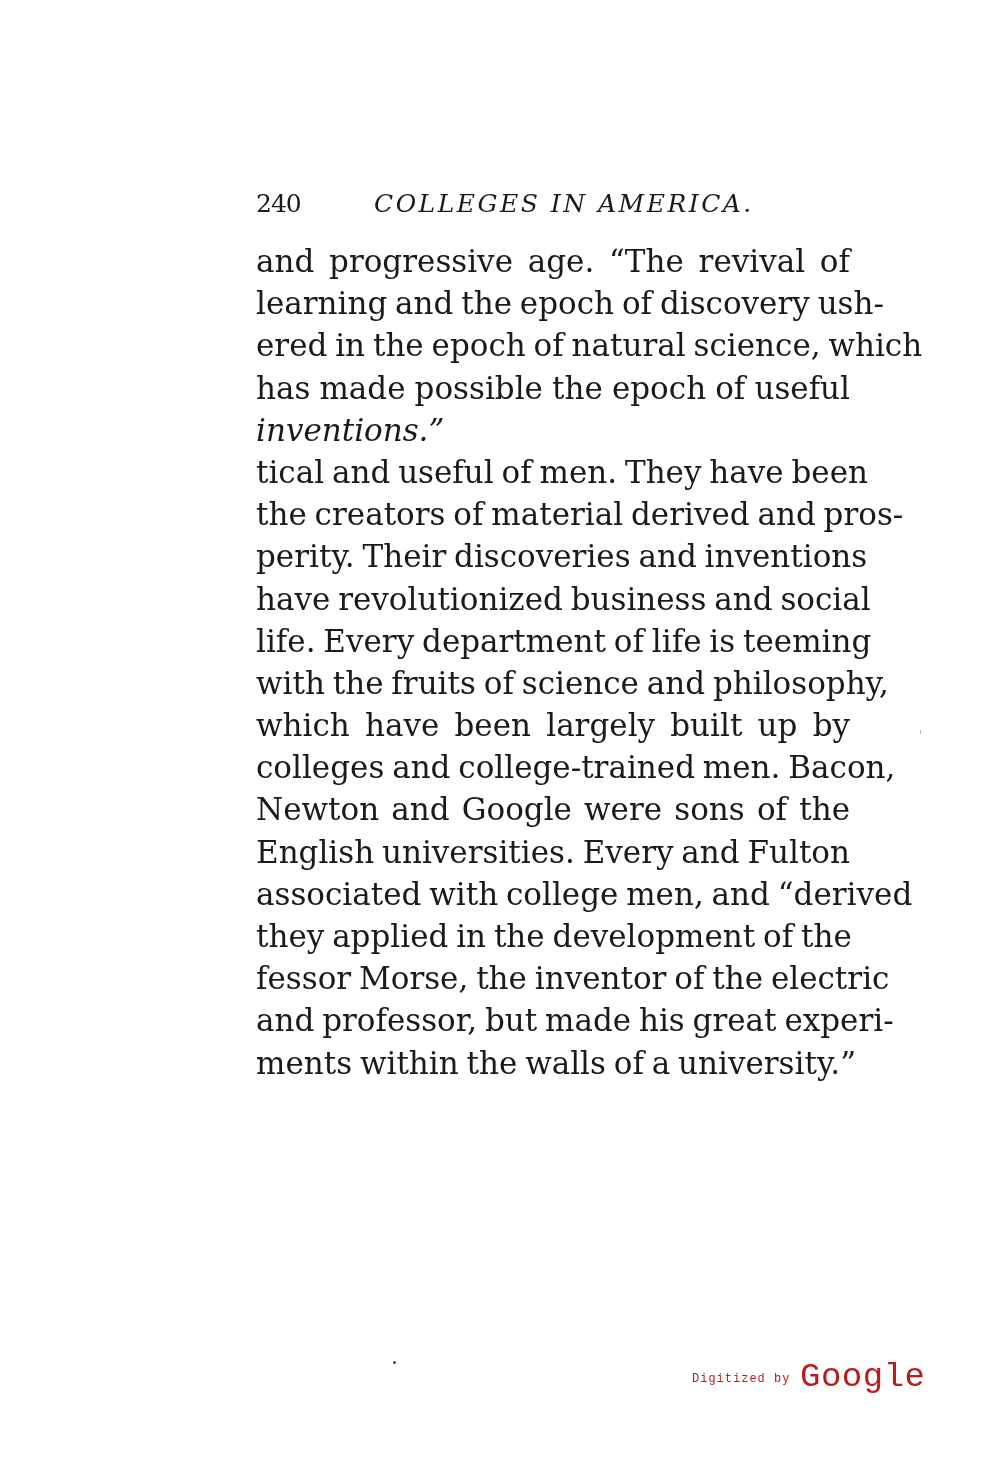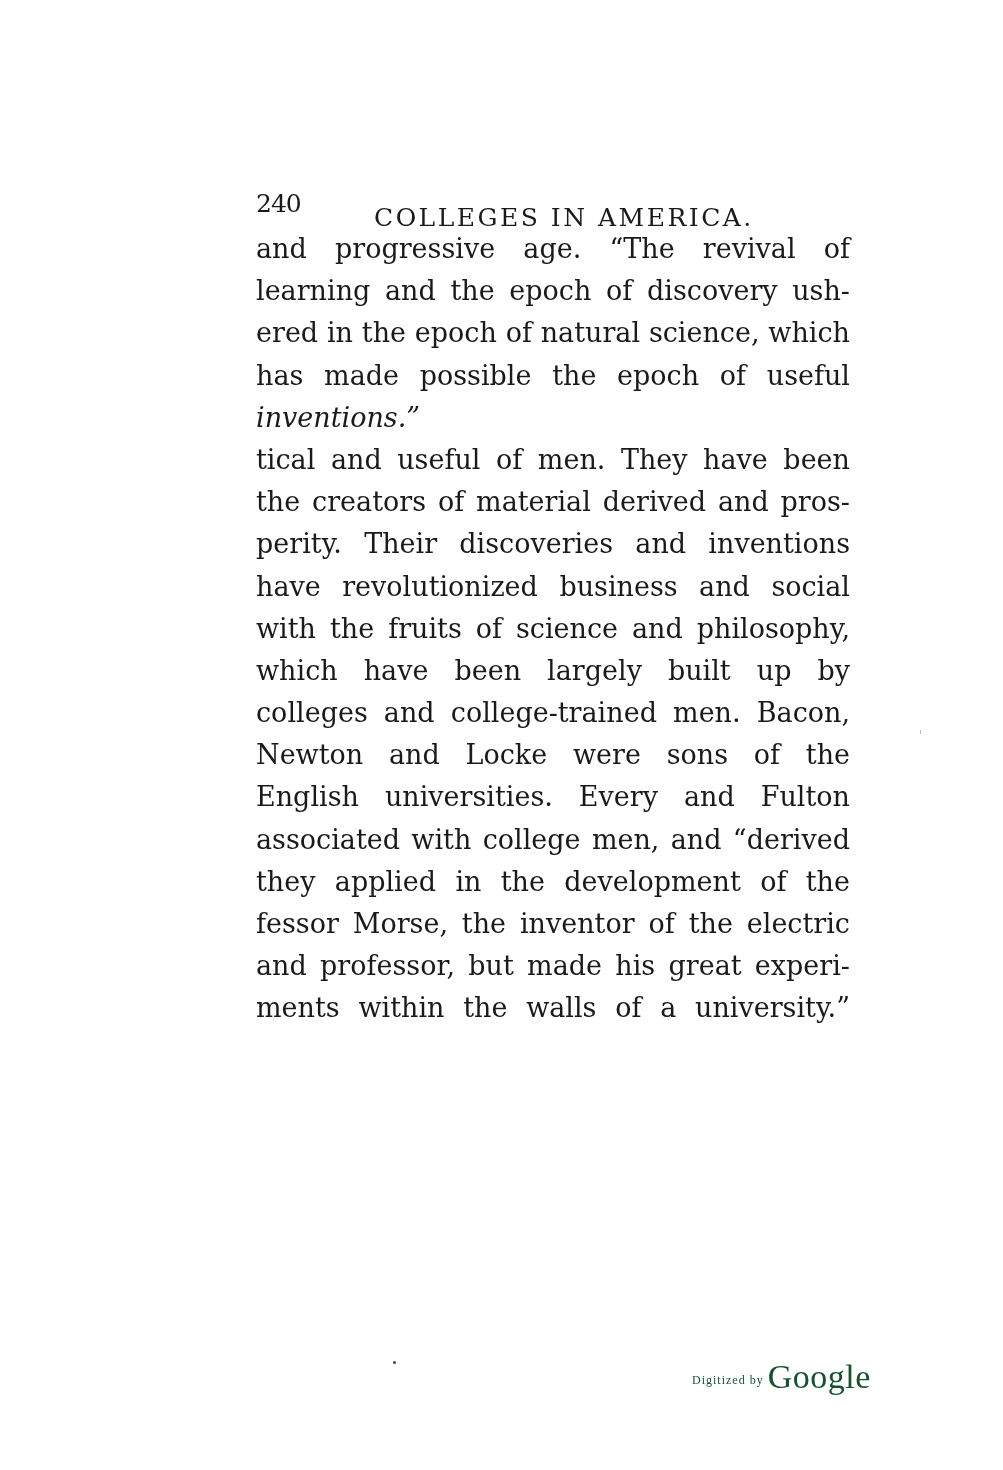--- a/index.html
+++ b/index.html
@@ -7,37 +7,37 @@
     .page {
       position: absolute; left: 0; top: 0; width: 1003px; height: 1470px;
       font-family: "DejaVu Serif", "Liberation Serif", serif; color: #1a1a1a; margin-left: 36px;
     }
     .running-head {
       position: absolute; left: 220px; top: 184px; width: 600px; height: 40px;
       font-size: 25px; line-height: 40px;
     }
     .page-number { position: absolute; left: 0; top: 0; letter-spacing: -1px; }
     .running-title {
-      position: absolute; left: 118px; top: 14px; 
+      position: absolute; left: 118px; top: 0; font-style: italic;
       letter-spacing: 2.5px;
     }
     .body-text {
-      position: absolute; left: 220px; top: 228px; width: 594px;
-      font-size: 27px; line-height: 42.2px;
+      position: absolute; left: 220px; top: 240px; width: 594px;
+      font-size: 31px; line-height: 42.2px;
     }
     .line {
       display: block; height: 42.2px; white-space: nowrap;
       text-align: justify; text-align-last: justify;
       word-spacing: -2px;
     }
     .line.last { text-align-last: left; font-style: italic; }
     .line.indent { padding-left: 24px; }
     .watermark {
       position: absolute; left: 656px; top: 1358px;
-      font-family: Liberation Serif, serif; color: #14532d;
+      font-family: Liberation Mono, monospace; color: #b91c1c;
     }
     .watermark .small { font-size: 12px; letter-spacing: 1px; vertical-align: 4px; }
     .watermark .brand { font-size: 34px; letter-spacing: 0.5px; }
     .stray-dot {
       position: absolute; left: 357px; top: 1361px; width: 3px; height: 3px;
       background: #444; border-radius: 50%;
     }
     .stray-mark {
       position: absolute; left: 884px; top: 730px; width: 1px; height: 4px; background: #bbb;
     }
@@ -58,24 +58,25 @@
       <span class="line">learning and the epoch of discovery ush-</span>
       <span class="line">ered in the epoch of natural science, which</span>
       <span class="line">has made possible the epoch of useful</span>
       <span class="line last">inventions.”</span>
     </div>
     <div>
       <span class="line">tical and useful of men. They have been</span>
       <span class="line">the creators of material derived and pros-</span>
       <span class="line">perity. Their discoveries and inventions</span>
       <span class="line">have revolutionized business and social</span>
+      <span class="line">life. Every department of life is teeming</span>
       <span class="line">with the fruits of science and philosophy,</span>
       <span class="line">which have been largely built up by</span>
       <span class="line">colleges and college-trained men. Bacon,</span>
-      <span class="line">Newton and Locke were sons of the</span>
+      <span class="line">Newton and Google were sons of the</span>
       <span class="line">English universities. Every and Fulton</span>
       <span class="line">associated with college men, and “derived</span>
       <span class="line">they applied in the development of the</span>
       <span class="line">fessor Morse, the inventor of the electric</span>
       <span class="line">and professor, but made his great experi-</span>
       <span class="line">ments within the walls of a university.”</span>
     </div>
   </div>
 
   <div class="stray-dot"></div>

